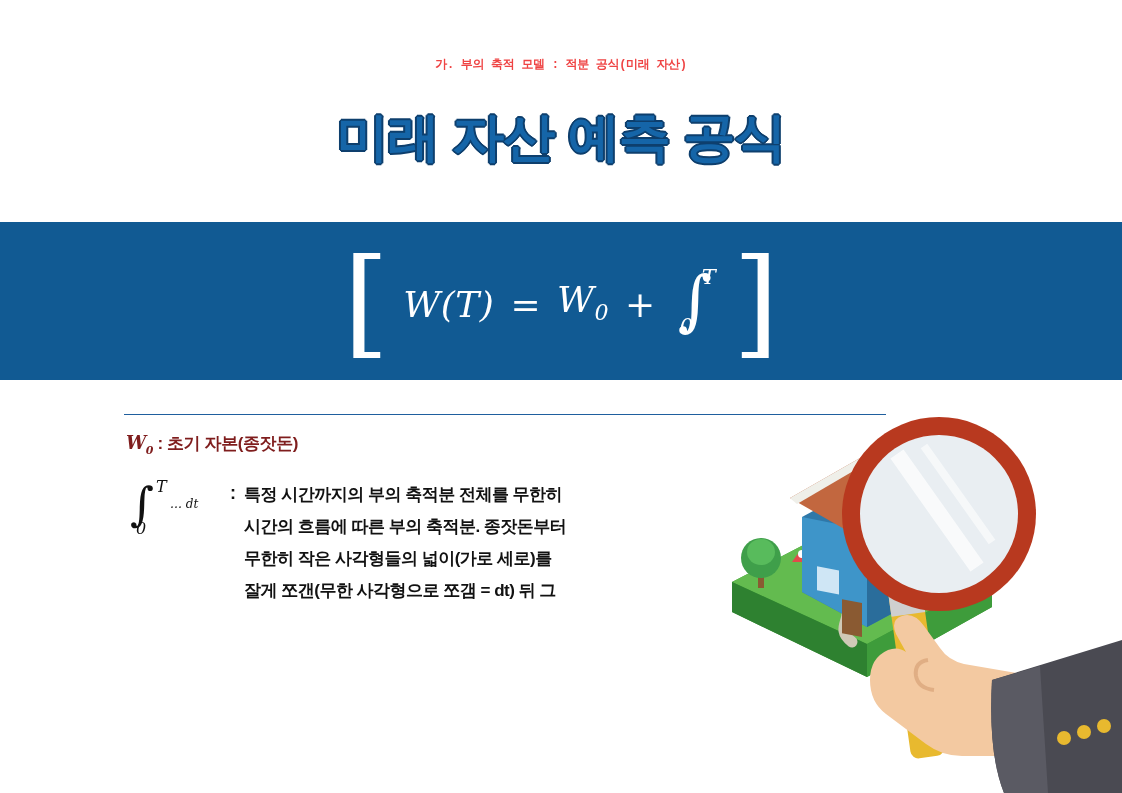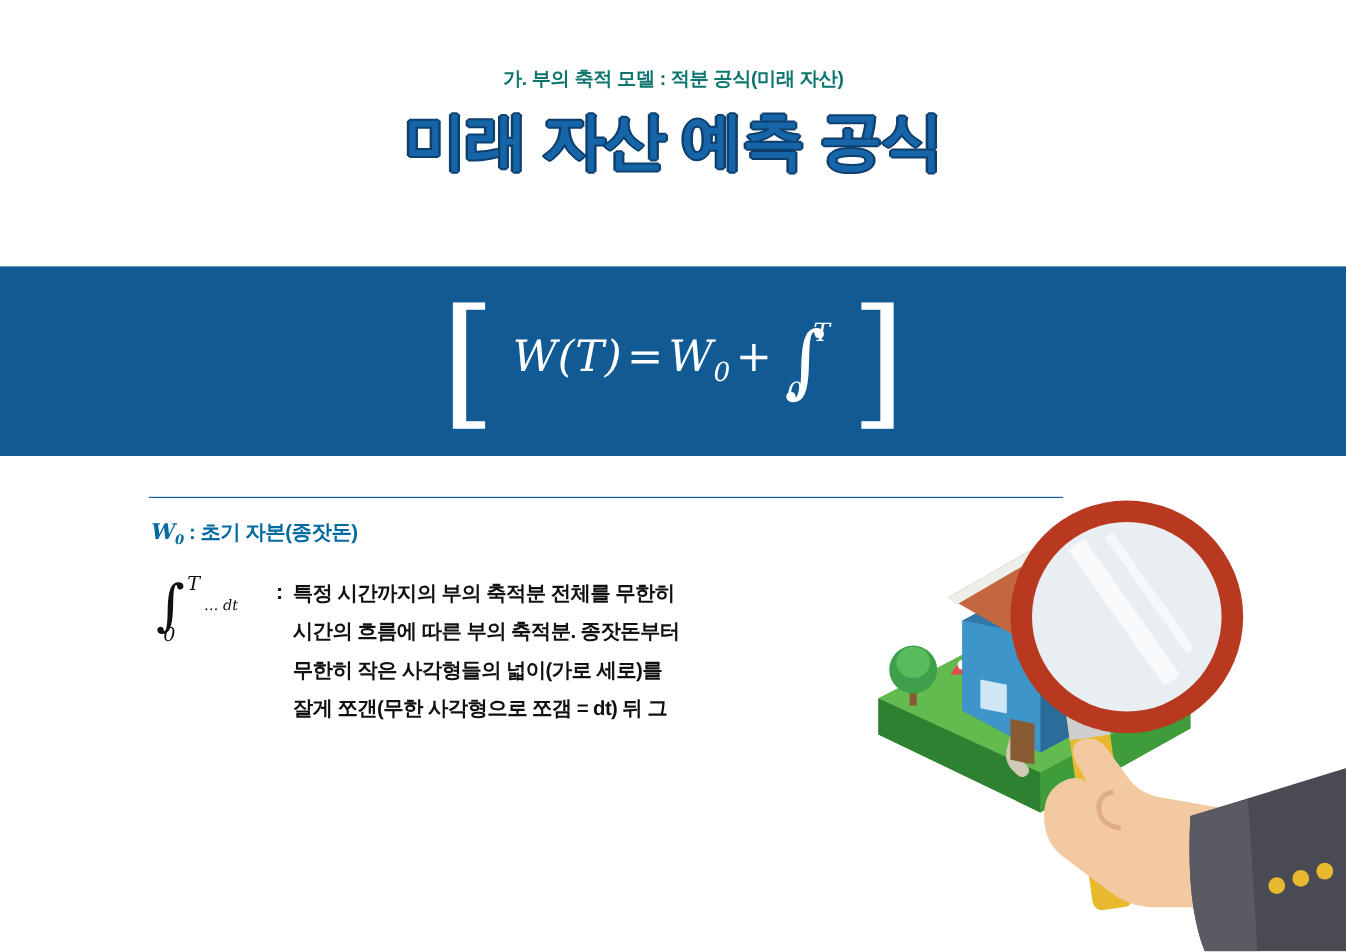--- a/index.html
+++ b/index.html
@@ -14,27 +14,28 @@
     overflow: hidden;
     position: relative;
   }
 
   
   .slide-header {
     text-align: center;
     padding-top: 56px;
   }
   .eyebrow {
-    font-size: 16px;
-    font-weight: bold;
-    color: #0f766e;
+    font-size: 12px;
+    font-weight: bold;
+    color: #ef4444;
     letter-spacing: -0.3px;
+    font-family: Liberation Mono, monospace;
   }
   .main-title {
-    margin-top: 6px;
+    margin-top: 30px;
     font-size: 52px;
     font-weight: bold;
     color: #1565a8;
     letter-spacing: -1px;
     text-shadow:
        2px 0 0 #0e3f6d,
       -2px 0 0 #0e3f6d,
        0 2px 0 #0e3f6d,
        0 -2px 0 #0e3f6d,
        1px 1px 0 #0e3f6d,
@@ -67,22 +68,22 @@
     font-family: "DejaVu Serif", serif;
     font-weight: 300;
     padding: 0 14px;
   }
   .formula-text {
     font-size: 36px;
     font-style: italic;
     letter-spacing: 0.5px;
     white-space: nowrap;
     display: flex;
-    align-items: flex-start;
-    gap: 4px;
+    align-items: flex-end;
+    gap: 16px;
   }
   .sub {
     font-size: 22px;
     vertical-align: sub;
     font-style: italic;
   }
   .int-wrap {
     display: inline-flex;
     flex-direction: column;
     align-items: center;
@@ -121,21 +122,21 @@
   }
   .legend {
     position: absolute;
     left: 126px;
     top: 432px;
     width: 560px;
   }
   .legend-w0 {
     font-size: 17px;
     font-weight: bold;
-    color: #0369a1;
+    color: #7f1d1d;
     letter-spacing: -0.4px;
   }
   .legend-w0 .sym {
     font-family: "DejaVu Serif", serif;
     font-style: italic;
     font-weight: bold;
     font-size: 18px;
   }
   .legend-w0 .sym sub {
     font-size: 11px;

